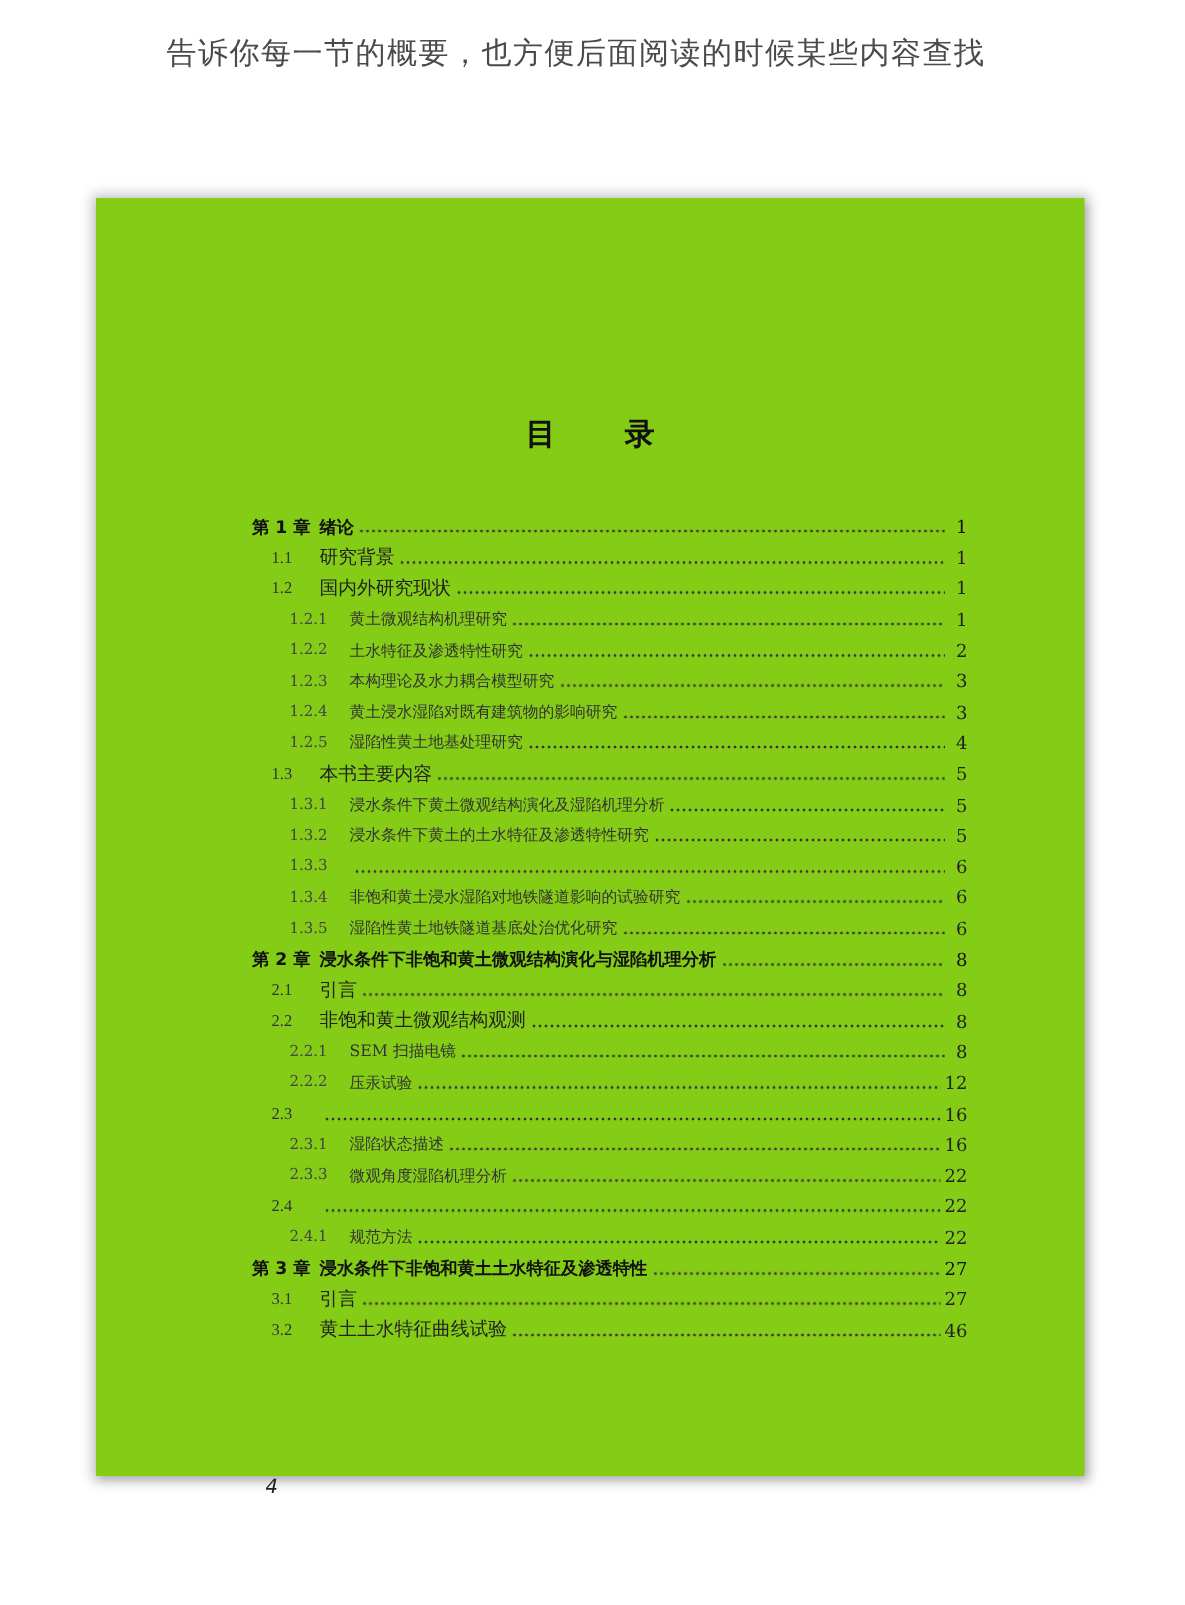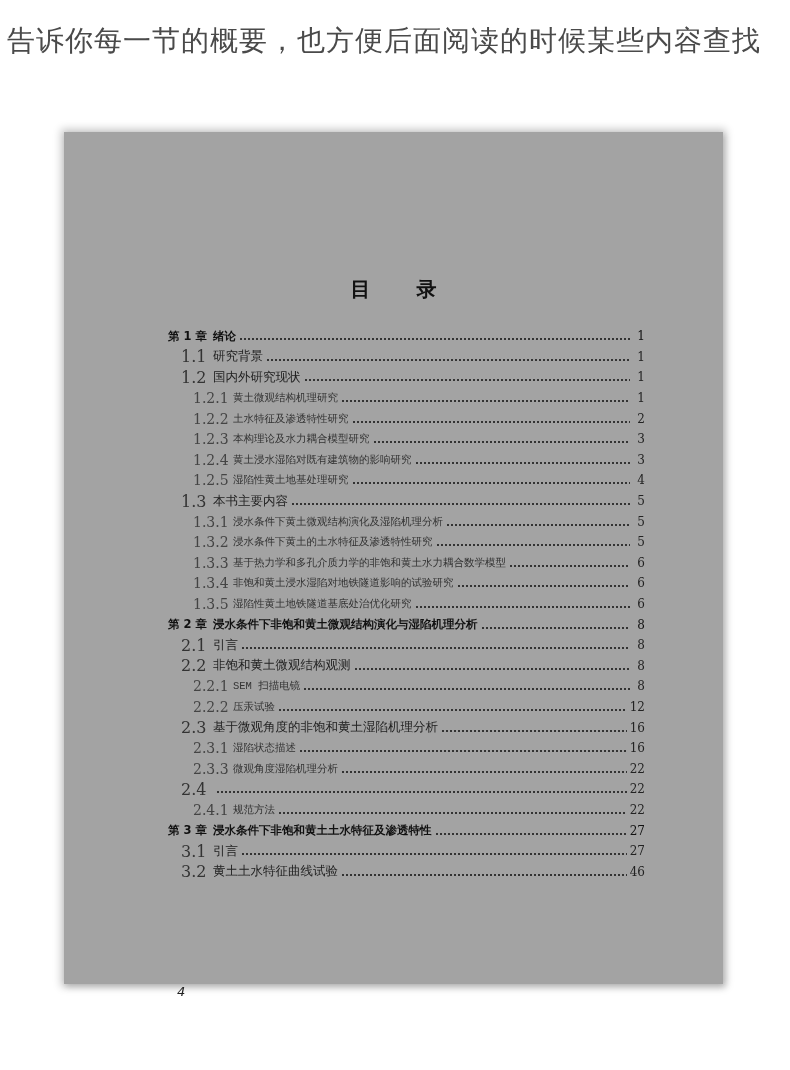--- a/index.html
+++ b/index.html
@@ -3,57 +3,57 @@
 <meta charset="utf-8">
 <style>
   html, body { margin: 0; padding: 0; }
   body {
     width: 790px; height: 1070px; background: #ffffff; position: relative; overflow: hidden;
     font-family: "DejaVu Serif", "Liberation Serif", serif;
   }
   .caption {
     position: absolute; left: 0; top: 22px; width: 768px; text-align: center;
     font-family: "DejaVu Sans", "Liberation Sans", sans-serif;
-    font-size: 28px; color: #4a4a4a; letter-spacing: 1px;
+    font-size: 20px; color: #4a4a4a; letter-spacing: 1px;
   }
   .page {
     position: absolute; left: 64px; top: 132px; width: 659px; height: 852px;
-    background: #a3a3a3;
+    background: #84cc16;
     box-shadow: 0 0 8px 3px rgba(0,0,0,0.22), 2px 3px 6px rgba(0,0,0,0.15);
   }
   .toc-title {
     position: absolute; left: 0; top: 144px; width: 100%; text-align: center;
     font-family: "DejaVu Sans", "Liberation Sans", sans-serif;
     font-size: 20px; font-weight: bold; color: #111; letter-spacing: 0;
   }
   .toc-title span { display: inline-block; }
   .toc-title .gap { width: 46px; }
   .toc {
-    position: absolute; left: 104px; top: 194px; width: 477px;
+    position: absolute; left: 104px; top: 209px; width: 477px;
   }
   .row {
     position: relative; height: 20.6px; display: flex; align-items: center;
     color: #222; white-space: nowrap;
   }
   .row .num { display: inline-block; flex: none; }
-  .row .ttl { flex: none; font-family: Liberation Mono, monospace; }
+  .row .ttl { flex: none; }
   .row .dots {
     flex: 1 1 auto; overflow: hidden; margin: 0 3px 0 3px; height: 12px;
     background-image: radial-gradient(circle, #333 0.9px, transparent 1.1px);
     background-size: 4px 4px; background-repeat: repeat-x; background-position: left 7px;
   }
   .row .pg { flex: none; text-align: right; min-width: 12px; }
   .lv1 { font-family: "DejaVu Sans", "Liberation Sans", sans-serif; font-weight: bold; font-size: 11.5px; color: #111; }
   .lv1 .num { width: 45px; }
   .lv1 .pg { font-family: "DejaVu Serif", "Liberation Serif", serif; font-weight: normal; font-size: 12px; }
   .lv2 { padding-left: 13px; font-size: 12.5px; }
-  .lv2 .num { width: 32px; font-size: 16px; color: #333; }
+  .lv2 .num { width: 32px; font-size: 11px; color: #333; font-family: Liberation Serif, serif; }
   .lv2 .pg { font-size: 12px; }
   .lv3 { padding-left: 25px; font-size: 10.5px; color: #333; }
-  .lv3 .num { width: 40px; font-size: 14px; color: #444; }
+  .lv3 .num { width: 40px; font-size: 10px; color: #444; }
   .lv3 .pg { font-size: 12px; color: #222; }
   .folio {
     position: absolute; left: 113px; top: 852px; font-size: 13px; font-style: italic;
     font-family: "DejaVu Sans", "Liberation Sans", sans-serif; color: #222;
   }
 </style>
 </head>
 <body>
 
 <div class="caption">告诉你每一节的概要，也方便后面阅读的时候某些内容查找</div>
@@ -125,21 +125,20 @@
         <span class="pg">5</span>
       </div>
       <div class="row lv3">
         <span class="num">1.3.2</span>
         <span class="ttl">浸水条件下黄土的土水特征及渗透特性研究</span>
         <span class="dots"></span>
         <span class="pg">5</span>
       </div>
       <div class="row lv3">
         <span class="num">1.3.3</span>
-        <span class="ttl">基于热力学和多孔介质力学的非饱和黄土水力耦合数学模型</span>
         <span class="dots"></span>
         <span class="pg">6</span>
       </div>
       <div class="row lv3">
         <span class="num">1.3.4</span>
         <span class="ttl">非饱和黄土浸水湿陷对地铁隧道影响的试验研究</span>
         <span class="dots"></span>
         <span class="pg">6</span>
       </div>
       <div class="row lv3">
@@ -173,21 +172,20 @@
         <span class="pg">8</span>
       </div>
       <div class="row lv3">
         <span class="num">2.2.2</span>
         <span class="ttl">压汞试验</span>
         <span class="dots"></span>
         <span class="pg">12</span>
       </div>
       <div class="row lv2">
         <span class="num">2.3</span>
-        <span class="ttl">基于微观角度的非饱和黄土湿陷机理分析</span>
         <span class="dots"></span>
         <span class="pg">16</span>
       </div>
       <div class="row lv3">
         <span class="num">2.3.1</span>
         <span class="ttl">湿陷状态描述</span>
         <span class="dots"></span>
         <span class="pg">16</span>
       </div>
       <div class="row lv3">

